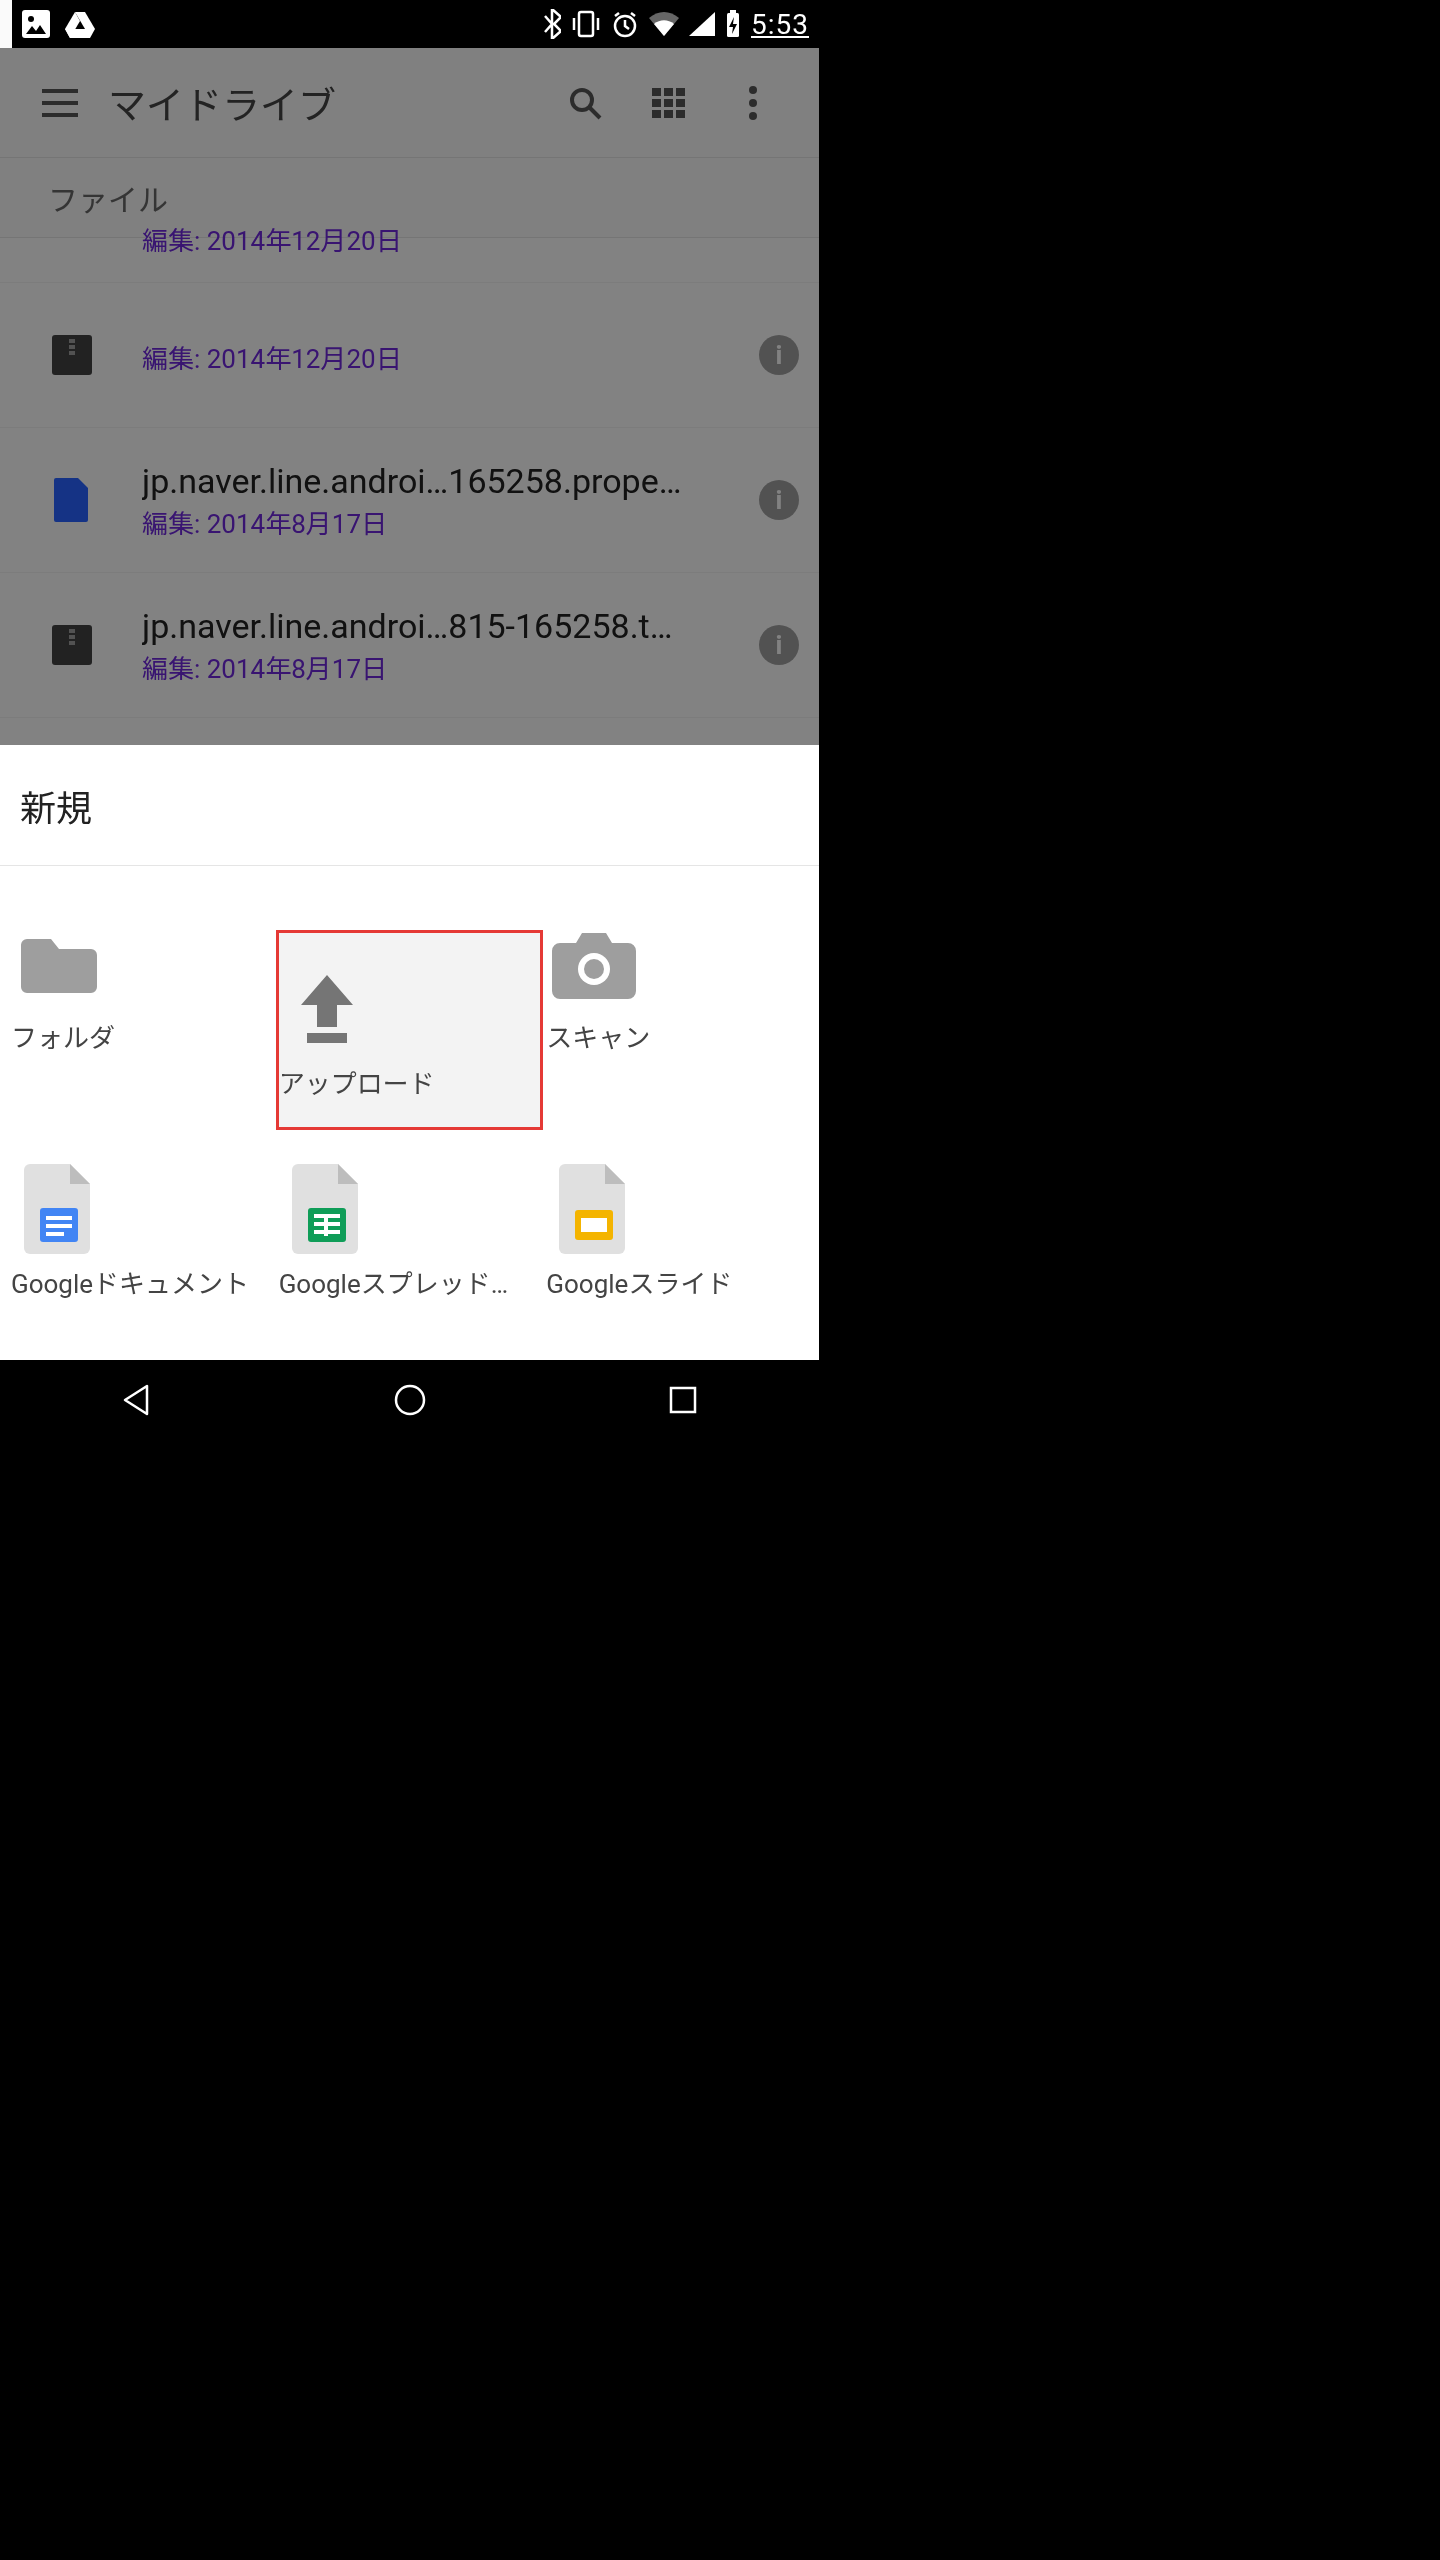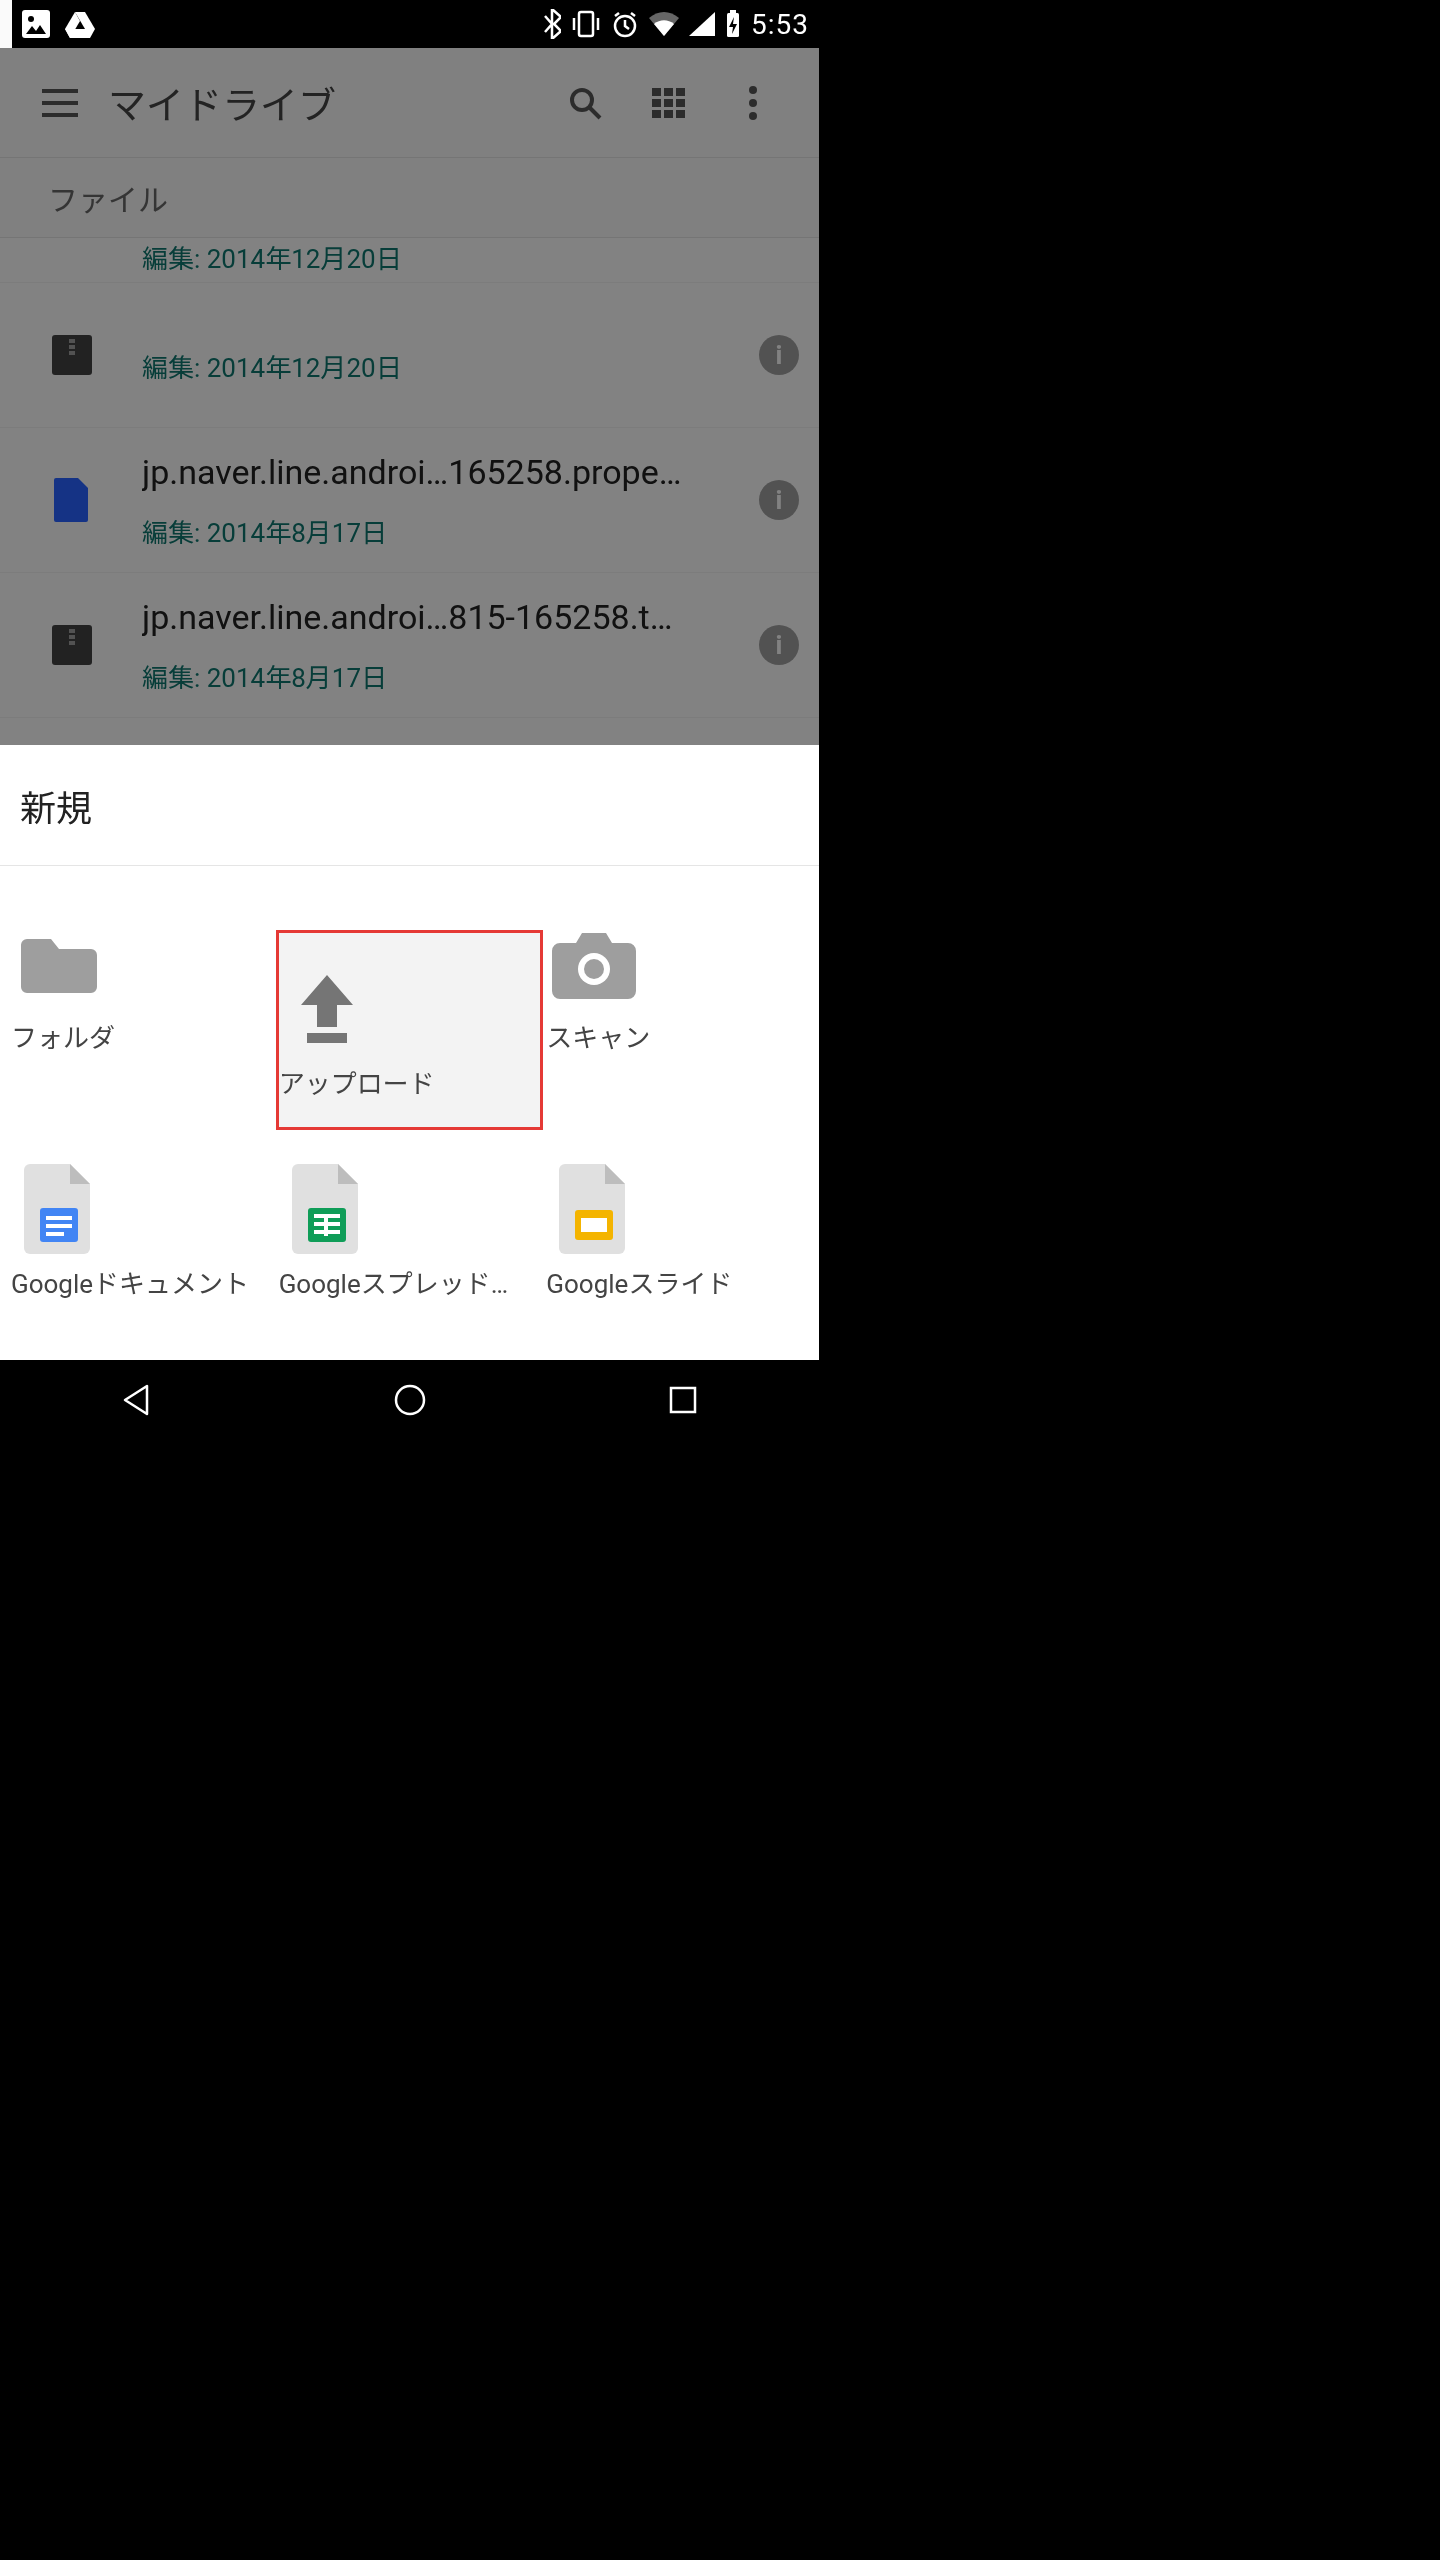--- a/index.html
+++ b/index.html
@@ -1,20 +1,20 @@
 <!DOCTYPE html>
 <html><head>
 <meta charset="utf-8">
 <style>
   * { box-sizing: border-box; margin: 0; padding: 0; }
   html, body { width: 819px; height: 1440px; font-family: Roboto, "Noto Sans JP", sans-serif; background: #000; overflow: hidden; }
   .screen { width: 819px; height: 1440px; position: relative; background: #fafafa; }
 
   
-  .status-bar { position: absolute; top:0; left:12px; right:0; height:48px; background:#000; color:#fff; display:flex; align-items:center; justify-content:space-between; padding:0 10px; }
+  .status-bar { position: absolute; top:0; left:12px; right:0; height:48px; background:#000; color:#fff; display:flex; align-items:center; justify-content:space-between; padding:0 10px;text-decoration:underline; }
   .status-left, .status-right { display:flex; align-items:center; gap:14px; }
   .status-right { gap:10px; }
   .clock { font-size:28px; font-weight:400; letter-spacing:1px; }
 
   
   .app-bar { position:absolute; top:48px; left:0; right:0; height:110px; background:#f5f5f5; display:flex; align-items:center; padding:0 32px; border-bottom:1px solid #e0e0e0; }
   .app-title { font-size:38px; color:#444; margin-left:20px; flex:1; }
   .app-bar .icn { width:56px; height:56px; display:flex; align-items:center; justify-content:center; color:#555; }
   .app-actions { display:flex; gap:28px; margin-right:6px; }
 
@@ -22,21 +22,21 @@
   .section-header { position:absolute; top:158px; left:0; right:0; height:80px; display:flex; align-items:center; padding:0 48px; background:#f5f5f5; border-bottom:1px solid #e0e0e0; font-size:30px; color:#666; }
 
   
   .file-list { position:absolute; top:238px; left:0; right:0; bottom:80px; background:#fafafa; }
   .file-row { height:145px; display:flex; align-items:center; padding:0 20px 0 36px; border-bottom:1px solid #eee; }
   .file-row.partial-top { height:45px; align-items:flex-start; padding-top:0; }
   .file-row.partial-top .file-text { margin-top:-20px; }
   .file-icon { width:72px; height:72px; display:flex; align-items:center; justify-content:center; margin-right:34px; }
   .file-text { flex:1; min-width:0; }
   .file-name { font-size:34px; color:#222; white-space:nowrap; overflow:hidden; text-overflow:ellipsis; max-width:540px; }
-  .file-sub { font-size:26px; color:#0f766e; margin-top:20px; }
+  .file-sub { font-size:26px; color:#6d28d9; margin-top:2px; }
   .info-icn { width:40px; height:40px; border-radius:50%; background:#9e9e9e; color:#fafafa; display:flex; align-items:center; justify-content:center; font-size:26px; font-weight:bold; }
 
   
   .scrim { position:absolute; inset:0; background:rgba(0,0,0,0.48); }
 
   
   .sheet { position:absolute; left:0; right:0; bottom:80px; background:#fff; }
   .sheet-title { font-size:36px; color:#222; padding:34px 20px; border-bottom:1px solid #e5e5e5; }
   .sheet-grid { display:grid; grid-template-columns:repeat(3,1fr); padding:18px 8px 30px; }
   .sheet-item { display:flex; flex-direction:column; align-items:flex-start; justify-content:center; height:200px; gap:6px; border:3px solid transparent; }

